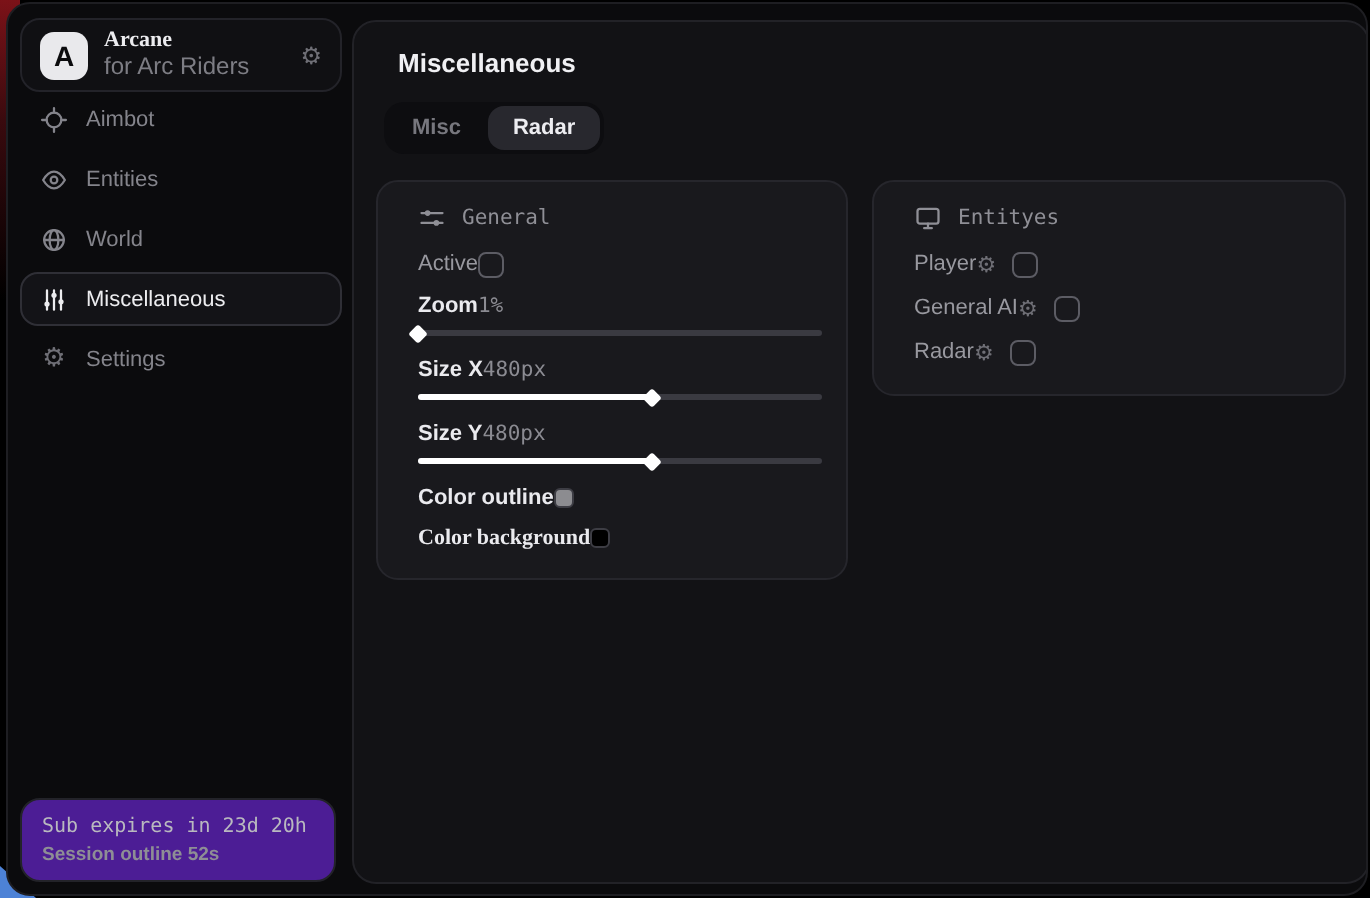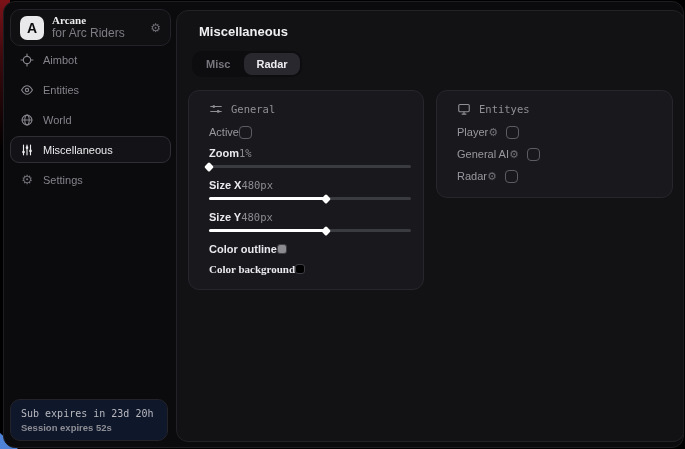--- a/index.html
+++ b/index.html
@@ -30,21 +30,21 @@
   .gear{font-family:"DejaVu Sans",sans-serif;color:#6f6f76;}
   .app-gear{margin-left:auto;font-size:12px;}
   .category{margin:15px 0 5px 15px;font-size:9.5px;color:#68686f;}
   .nav{display:flex;flex-direction:column;gap:3px;padding:0 5px 0 6px;}
   .nav-item{height:25px;display:flex;align-items:center;gap:9px;padding:0 9px;
     border-radius:9px;color:#84848b;font-size:11px;border:1px solid transparent;cursor:pointer;}
   .nav-item.active{border-color:#2f2f36;background:#131317;color:#ececef;}
   .nav-icon{width:14px;height:14px;display:flex;align-items:center;justify-content:center;flex-shrink:0;}
   .nav-icon svg{width:14px;height:14px;stroke:currentColor;fill:none;stroke-width:1.3;stroke-linecap:round;}
   .sub-card{position:absolute;left:6px;bottom:6px;width:158px;box-sizing:border-box;
-    border:1px solid #232329;background:#0f172a;border-radius:10px;padding:8px 10px 7px 10px;}
+    border:1px solid #232329;background:#4c1d95;border-radius:10px;padding:8px 10px 7px 10px;}
   .sub-line1{font-family:"DejaVu Sans Mono",monospace;font-size:10px;color:#b9b9bf;white-space:nowrap;}
   .sub-line2{font-size:9.5px;font-weight:bold;color:#8e8e95;margin-top:3px;}
   
   .main{flex:1;margin:8px 5px 5px 0;background:#121215;border:1px solid #222227;
     border-radius:12px;box-sizing:border-box;position:relative;}
   .page-title{margin:13px 0 0 22px;font-size:13px;font-weight:bold;color:#f0f0f3;}
   .tabs{margin:12px 0 0 15px;display:inline-flex;background:#0d0d10;border-radius:10px;
     padding:2px;gap:2px;}
   .tab{font-size:11px;font-weight:bold;color:#77777e;padding:5px 12px;border-radius:8px;cursor:pointer;}
   .tab.active{background:#28282e;color:#ededf1;}
@@ -137,21 +137,21 @@
 
       <div class="nav-item">
         <span class="nav-icon gear" style="font-size:13px;">⚙</span>
         <span>Settings</span>
       </div>
 
     </div>
 
     <div class="sub-card">
       <div class="sub-line1">Sub expires in 23d 20h</div>
-      <div class="sub-line2">Session expires 52s</div>
+      <div class="sub-line2">Session outline 52s</div>
     </div>
 
   </div>
 
   <div class="main">
 
     <div class="page-title">Miscellaneous</div>
 
     <div class="tabs">
       <div class="tab">Misc</div>

